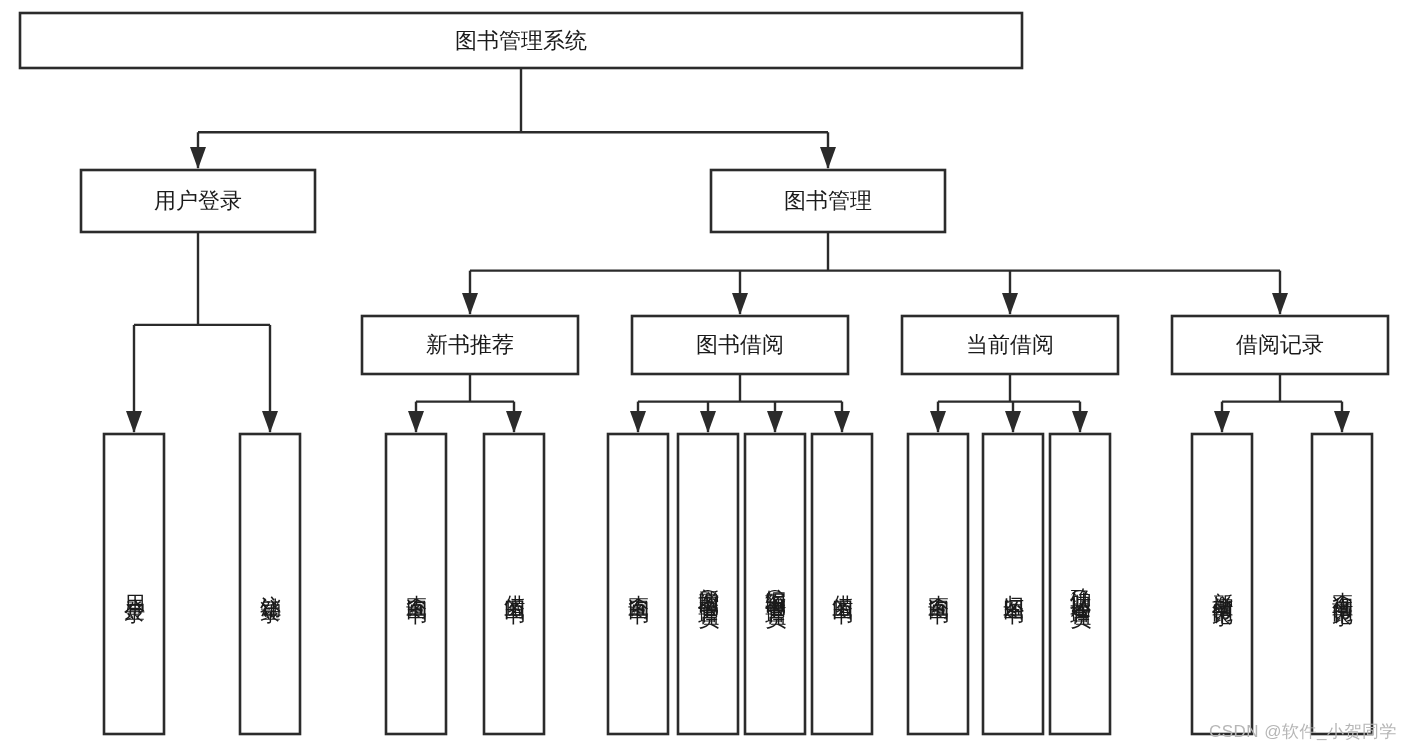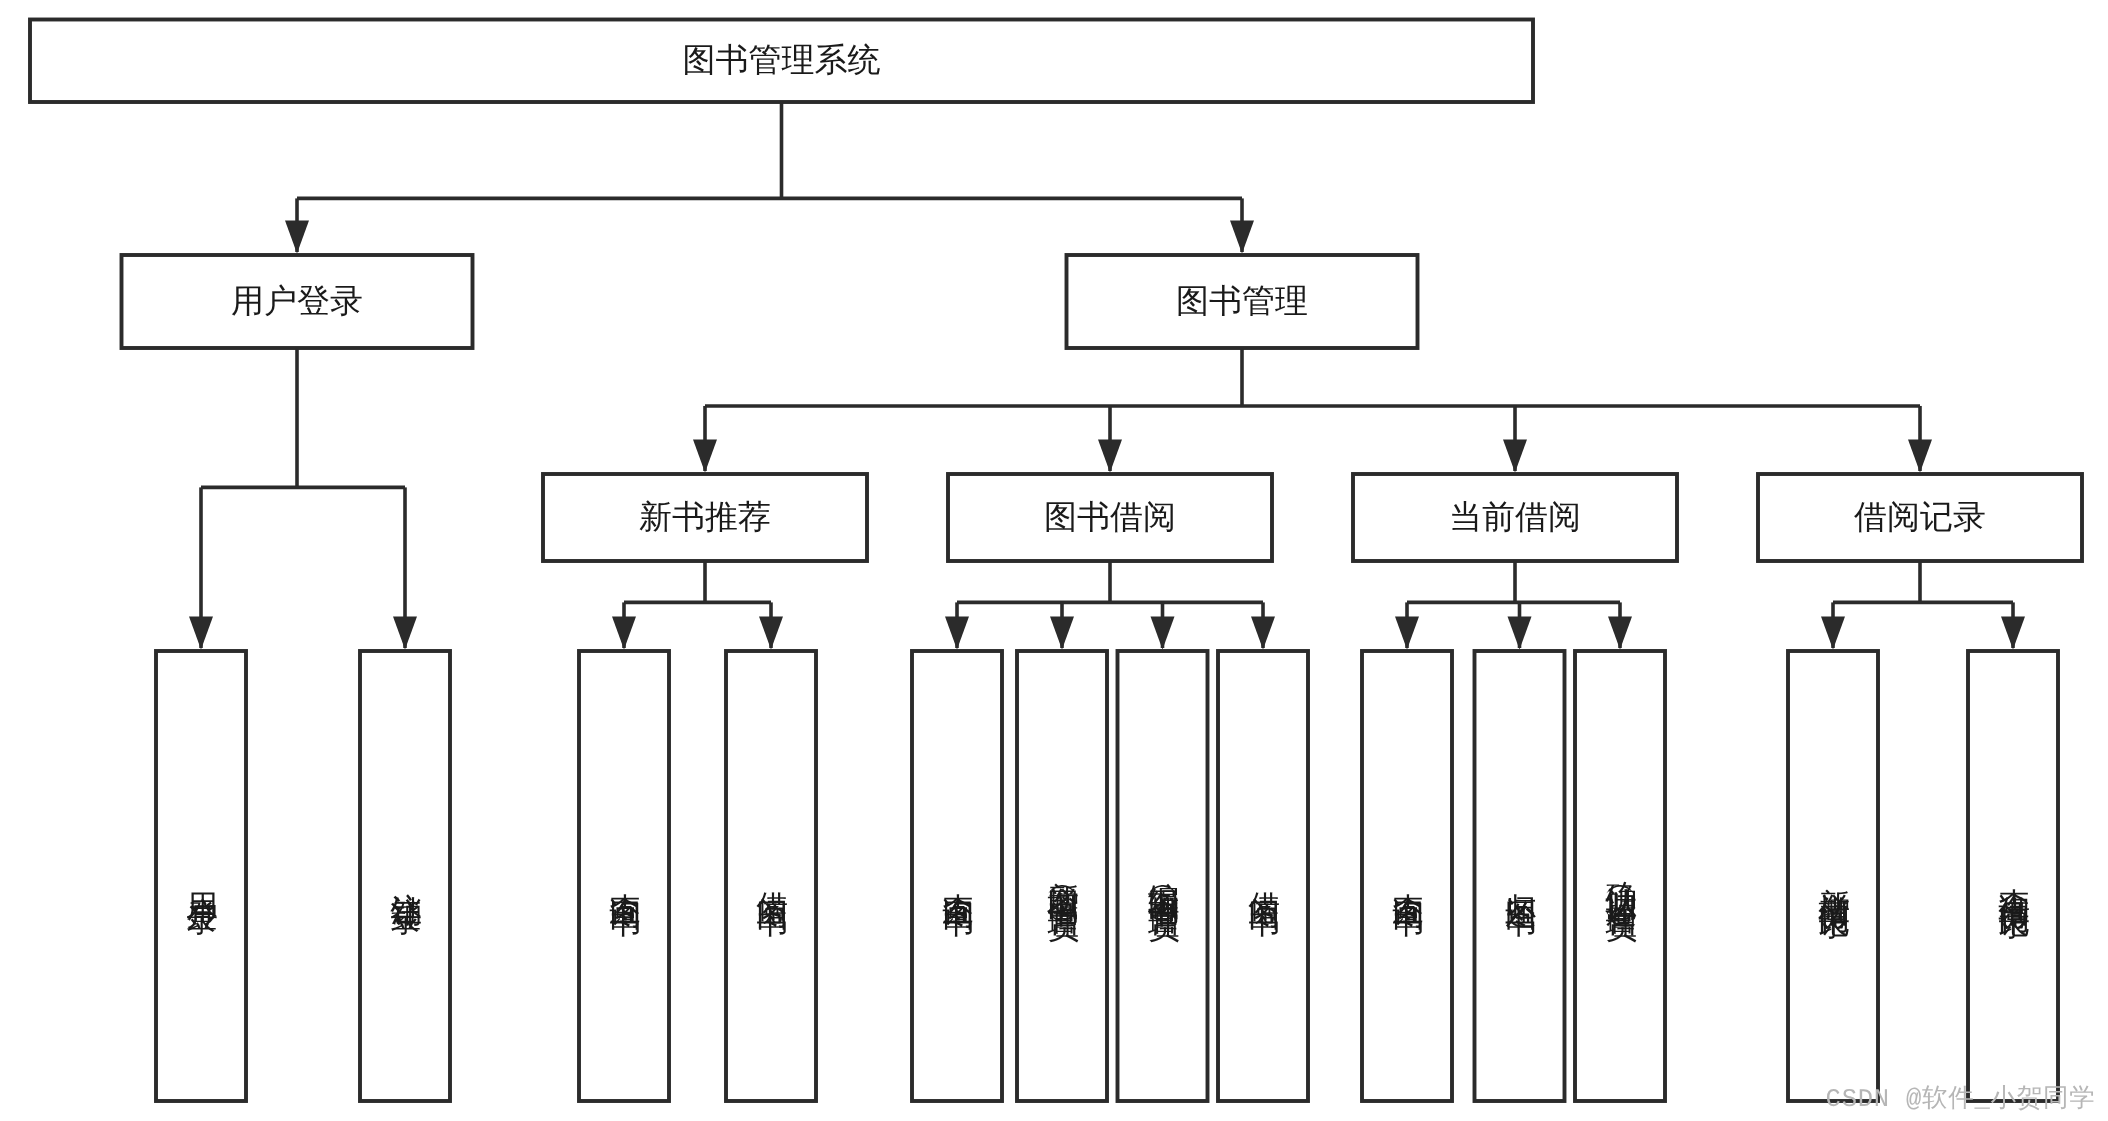--- a/index.html
+++ b/index.html
@@ -25,21 +25,21 @@
   .leaf-vert-text{
     writing-mode:vertical-rl;
     text-orientation:upright;
     font-family:"DejaVu Sans","Liberation Sans",sans-serif;
     font-size:21px;line-height:1.32;color:#1a1a1a;
     letter-spacing:3px;
     white-space:nowrap;
   }
   .watermark{
     position:absolute;right:8px;bottom:4px;
-    font-family:Liberation Mono, monospace;
+    font-family:Liberation Sans, sans-serif;
     font-size:17px;color:#b6b6b6;letter-spacing:0.5px;
     user-select:none;
   }
 </style>
 </head>
 <body>
 
 <svg id="diagram" viewBox="0 0 1405 747">
   <g id="edges-layer">
       <line x1="521" y1="68" x2="521" y2="132.26" class="edge"></line>

